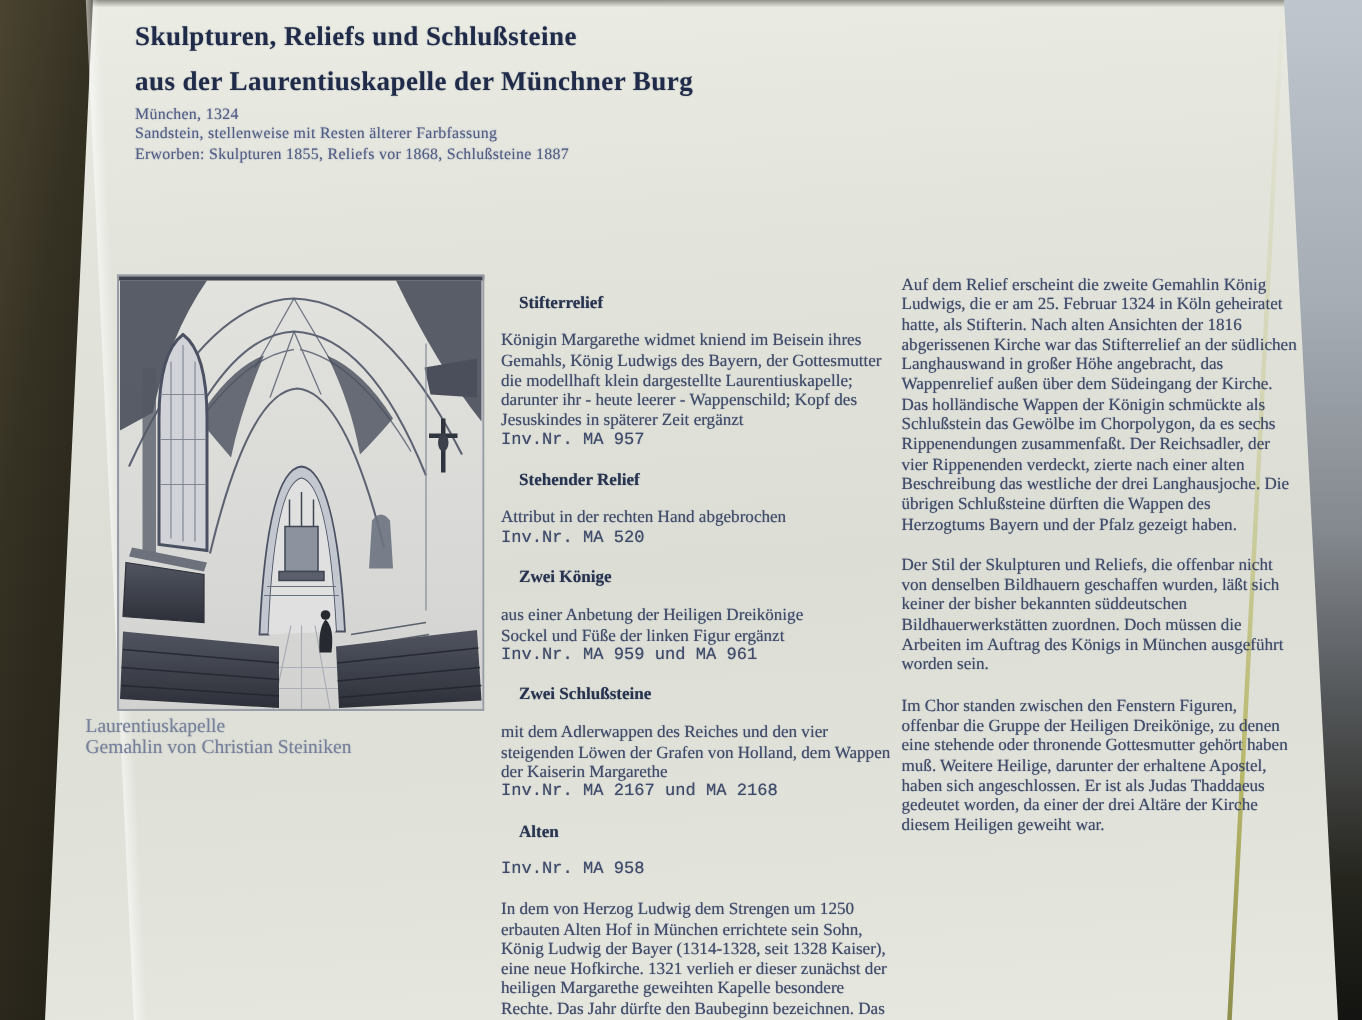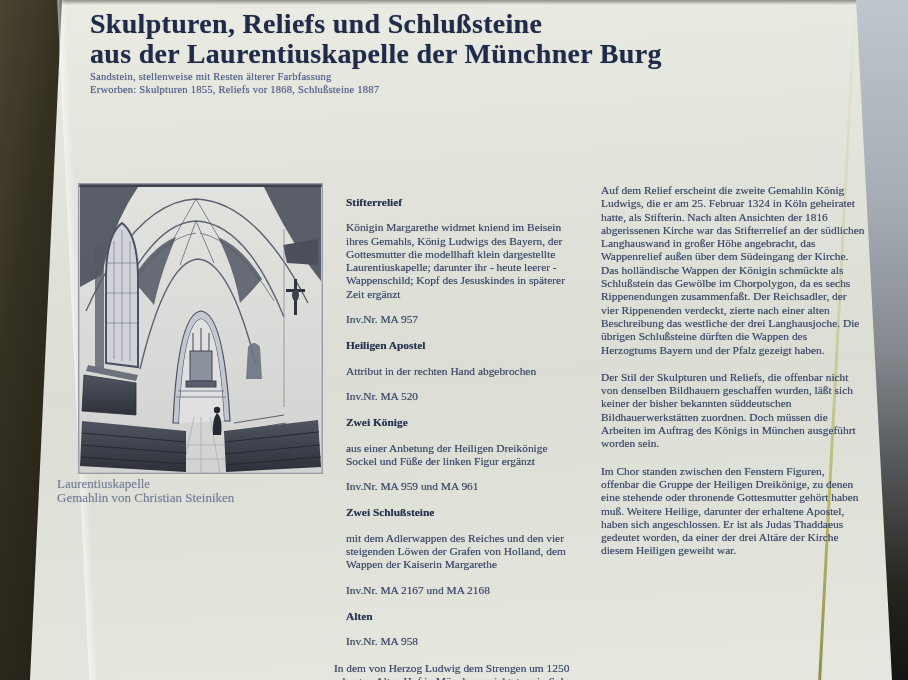--- a/index.html
+++ b/index.html
@@ -29,43 +29,43 @@
     background:linear-gradient(90deg,rgba(255,255,255,.55),rgba(255,255,255,0));
   }
   .panel-right-edgeline{
     position:absolute;left:854px;top:-4px;width:3px;height:690px;z-index:2;
     transform:rotate(3deg);transform-origin:top left;
     background:linear-gradient(rgba(200,200,120,0) 0%,rgba(186,186,95,.35) 45%,rgba(170,170,70,.75) 75%,rgba(120,120,40,.8) 100%);
   }
   .content{position:absolute;inset:0;z-index:3;}
   .page-title{
     position:absolute;left:90px;top:9px;
-    font-weight:bold;font-size:28px;line-height:30px;letter-spacing:.3px;
+    font-weight:bold;font-size:18px;line-height:30px;letter-spacing:.3px;
     color:#1f2b49;text-shadow:0 0 1px rgba(31,43,73,.4);
   }
   .meta{
     position:absolute;left:90px;top:70px;
     font-size:10.6px;line-height:13.4px;letter-spacing:.2px;
     color:#505d86;text-shadow:0 0 1px rgba(80,93,134,.55);
   }
   .figure{position:absolute;left:78px;top:183px;width:245px;height:291px;}
   .figure svg{display:block;width:100%;height:100%;}
   .figcaption{
     position:absolute;left:57px;top:477px;
     font-size:13px;line-height:13.6px;color:#76809a;
     text-shadow:0 0 1px rgba(118,128,154,.5);
   }
   .col{position:absolute;top:184px;color:#3f4b6a;font-size:11.4px;line-height:13.3px;
     text-shadow:0 0 .7px rgba(63,75,106,.65);}
   .col-mid{left:334px;width:264px;}
   .col-right{left:601px;width:264px;}
   .entry{margin:0 0 13px 0;}
   .entry .hd{font-weight:bold;color:#27334f;margin:12px;}
-  .entry .bd{margin:12px;white-space:pre-line;}
-  .entry .inv{margin:12px;}
+  .entry .bd{margin:0;white-space:pre-line;}
+  .entry .inv{margin:0;font-family:Liberation Mono, monospace;}
   .para{margin:0 0 14px 0;hyphens:auto;-webkit-hyphens:auto;}
 </style>
 </head>
 <body>
 
 <div class="stage">
 
   <div class="wall-right"></div>
 
   <div class="panel"></div>
@@ -73,20 +73,21 @@
   <div class="panel-right-edgeline"></div>
 
   <div class="content">
 
     <div class="page-title">
       <div>Skulpturen, Reliefs und Schlußsteine</div>
       <div>aus der Laurentiuskapelle der Münchner Burg</div>
     </div>
 
     <div class="meta">
+      <div>München, 1324</div>
       <div>Sandstein, stellenweise mit Resten älterer Farbfassung</div>
       <div>Erworben: Skulpturen 1855, Reliefs vor 1868, Schlußsteine 1887</div>
     </div>
 
     <div class="figure">
       <svg viewBox="0 0 245 291" xmlns="http://www.w3.org/2000/svg" aria-hidden="true">
         <defs>
           <linearGradient id="paper" x1="0" y1="0" x2="0" y2="1">
             <stop offset="0" stop-color="#e9e9e3"></stop>
             <stop offset="0.6" stop-color="#e0e1dc"></stop>
@@ -172,21 +173,21 @@
       <div>Gemahlin von Christian Steiniken</div>
     </div>
 
     <div class="col col-mid">
       <div class="entry">
         <p class="hd">Stifterrelief</p>
         <p class="bd">Königin Margarethe widmet kniend im Beisein ihres Gemahls, König Ludwigs des Bayern, der Gottesmutter die modellhaft klein dargestellte Laurentiuskapelle; darunter ihr - heute leerer - Wappenschild; Kopf des Jesuskindes in späterer Zeit ergänzt</p>
         <p class="inv">Inv.Nr. MA 957</p>
       </div>
       <div class="entry">
-        <p class="hd">Heiligen Apostel</p>
+        <p class="hd">Stehender Relief</p>
         <p class="bd">Attribut in der rechten Hand abgebrochen</p>
         <p class="inv">Inv.Nr. MA 520</p>
       </div>
       <div class="entry">
         <p class="hd">Zwei Könige</p>
         <p class="bd">aus einer Anbetung der Heiligen Dreikönige
 Sockel und Füße der linken Figur ergänzt</p>
         <p class="inv">Inv.Nr. MA 959 und MA 961</p>
       </div>
       <div class="entry">

